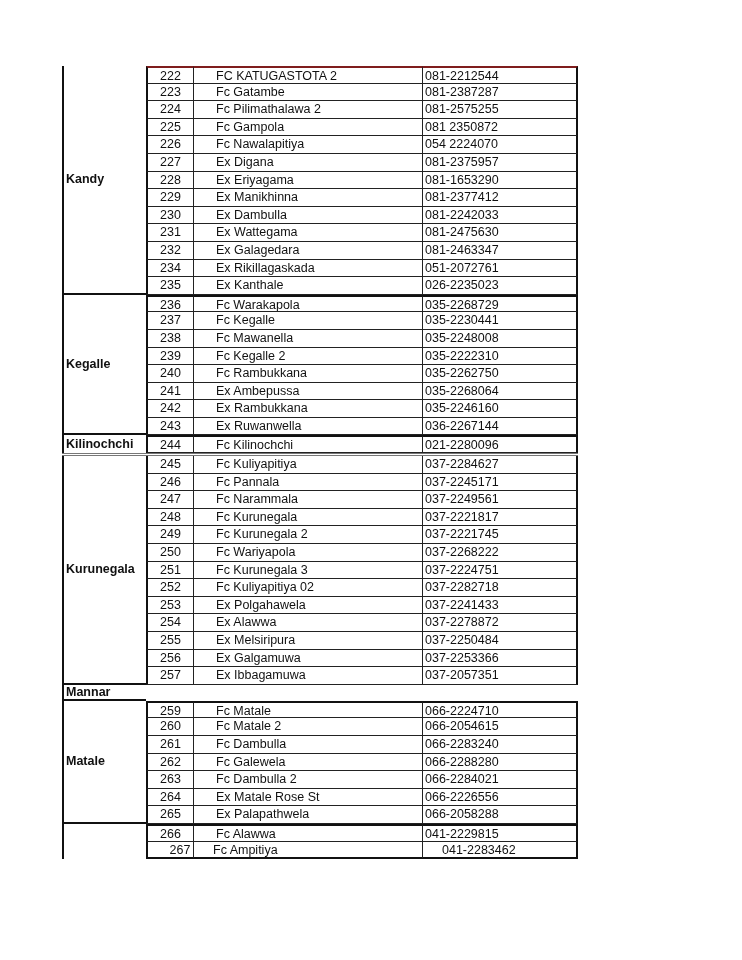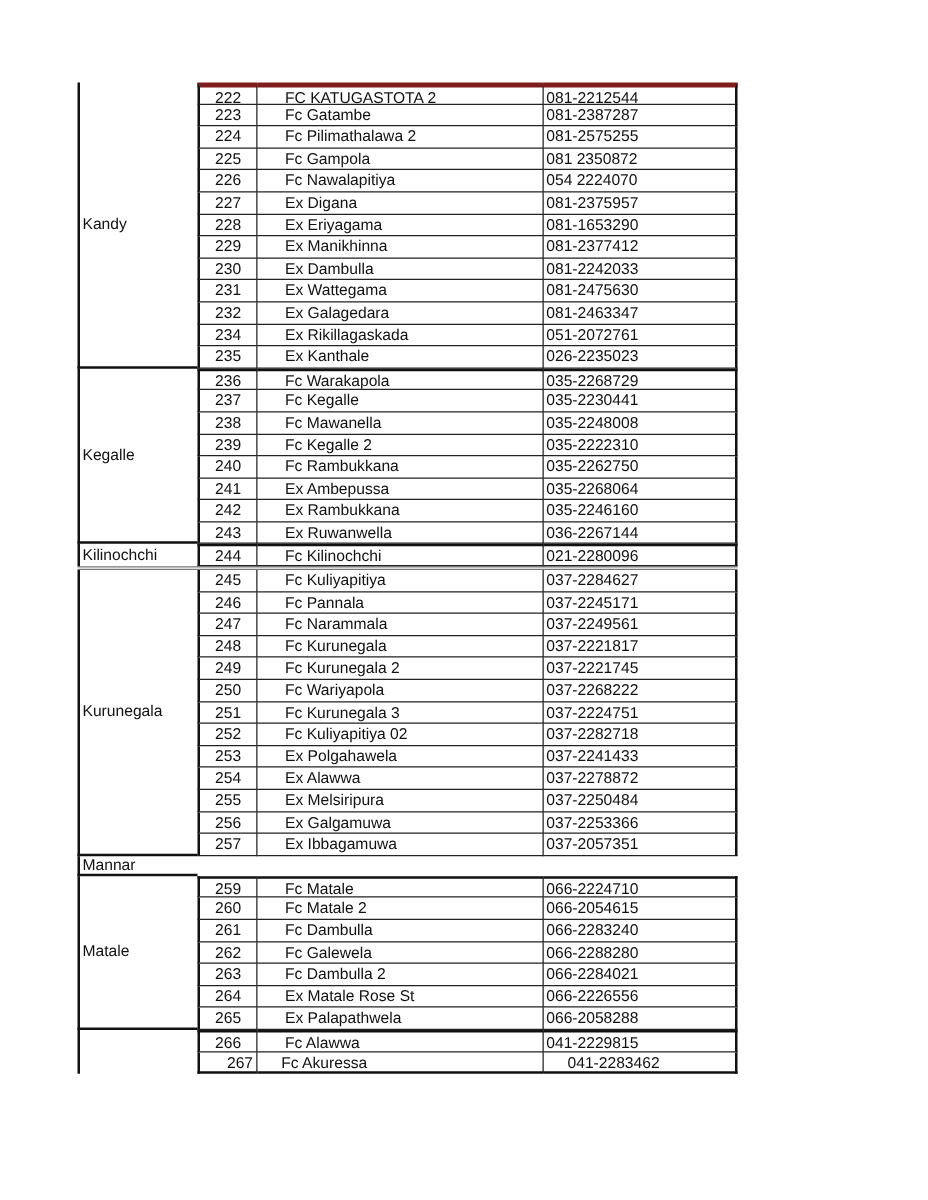--- a/index.html
+++ b/index.html
@@ -1,35 +1,35 @@
 <!DOCTYPE html>
 <html><head>
 <meta charset="utf-8">
 <style>
   html, body { margin: 0; padding: 0; background: #ffffff; }
   body { width: 742px; height: 960px; position: relative; font-family: "Liberation Sans", sans-serif; color: #111; }
   .sheet { position: absolute; left: 62px; top: 66px; }
   .group { display: flex; position: relative; }
   .district {
-    width: 96px; box-sizing: border-box;
+    width: 84px; box-sizing: border-box;
     border-left: 2px solid #111;
     display: flex; align-items: center;
-    font-weight: normal; font-size: 12.5px; padding-left: 2px;
+    font-weight: bold; font-size: 12.5px; padding-left: 2px;
   }
   .district.bottomed { border-bottom: 2px solid #111; }
   .rows { display: flex; flex-direction: column; }
   .row { display: flex; height: 17.6px; box-sizing: border-box; }
   .cell {
     box-sizing: border-box; border-right: 1.5px solid #222; border-bottom: 1.5px solid #222;
     font-size: 12.5px; line-height: 16px; white-space: nowrap; overflow: hidden;
   }
   .c-num { width: 48px; text-align: center; border-left: 2px solid #111; }
   .c-name { width: 229px; padding-left: 22px; }
   .c-phone { width: 155px; padding-left: 2px; border-right: 2px solid #111; }
-  .rows.first .row:first-child .cell { border-top: 4px solid #7f1d1d; }
+  .rows.first .row:first-child .cell { border-top: 2px solid #7f1d1d; }
   .group.sep .rows .row:first-child .cell { border-top: 2px solid #111; }
   .group.dbl { border-bottom: 3px double #777; }
   .group.last .rows .row:last-child .cell { border-bottom: 2px solid #111; padding-left: 19px; }
 </style>
 </head>
 <body>
 
 <div class="sheet">
 
   <div class="group g0">
@@ -279,18 +279,18 @@
   <div class="group sep last">
     <div class="district"></div>
     <div class="rows">
       <div class="row">
           <div class="cell c-num">266</div>
           <div class="cell c-name">Fc Alawwa</div>
           <div class="cell c-phone">041-2229815</div>
         </div>
       <div class="row">
           <div class="cell c-num">267</div>
-          <div class="cell c-name">Fc Akuressa</div>
+          <div class="cell c-name">Fc Ampitiya</div>
           <div class="cell c-phone">041-2283462</div>
         </div>
     </div>
   </div>
 </div>
 
 </body></html>

